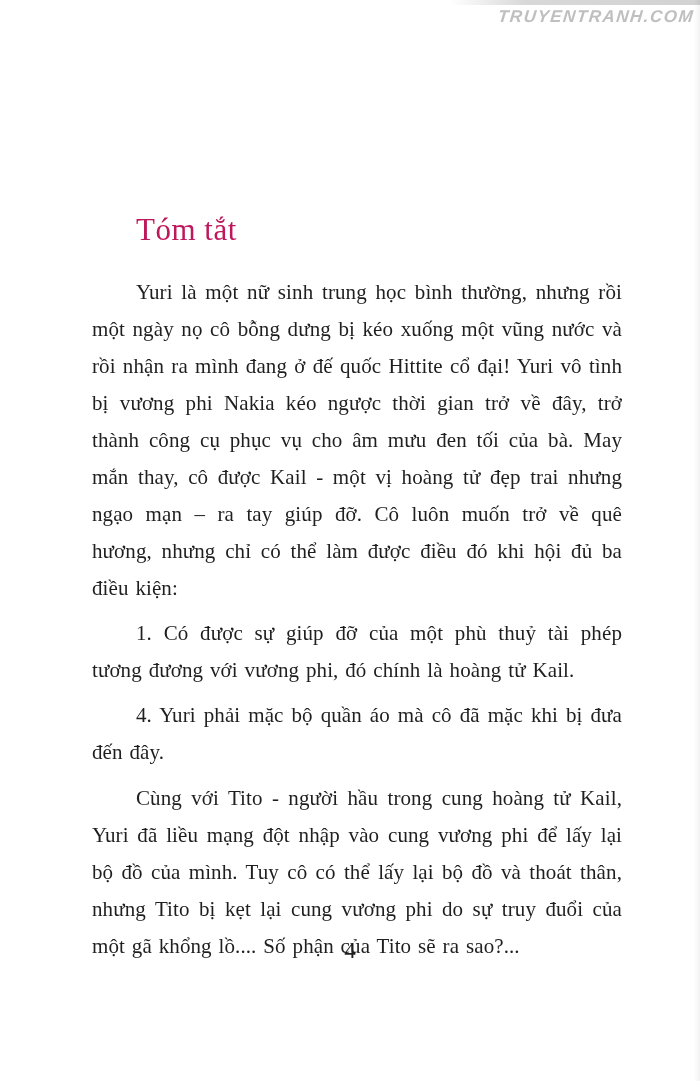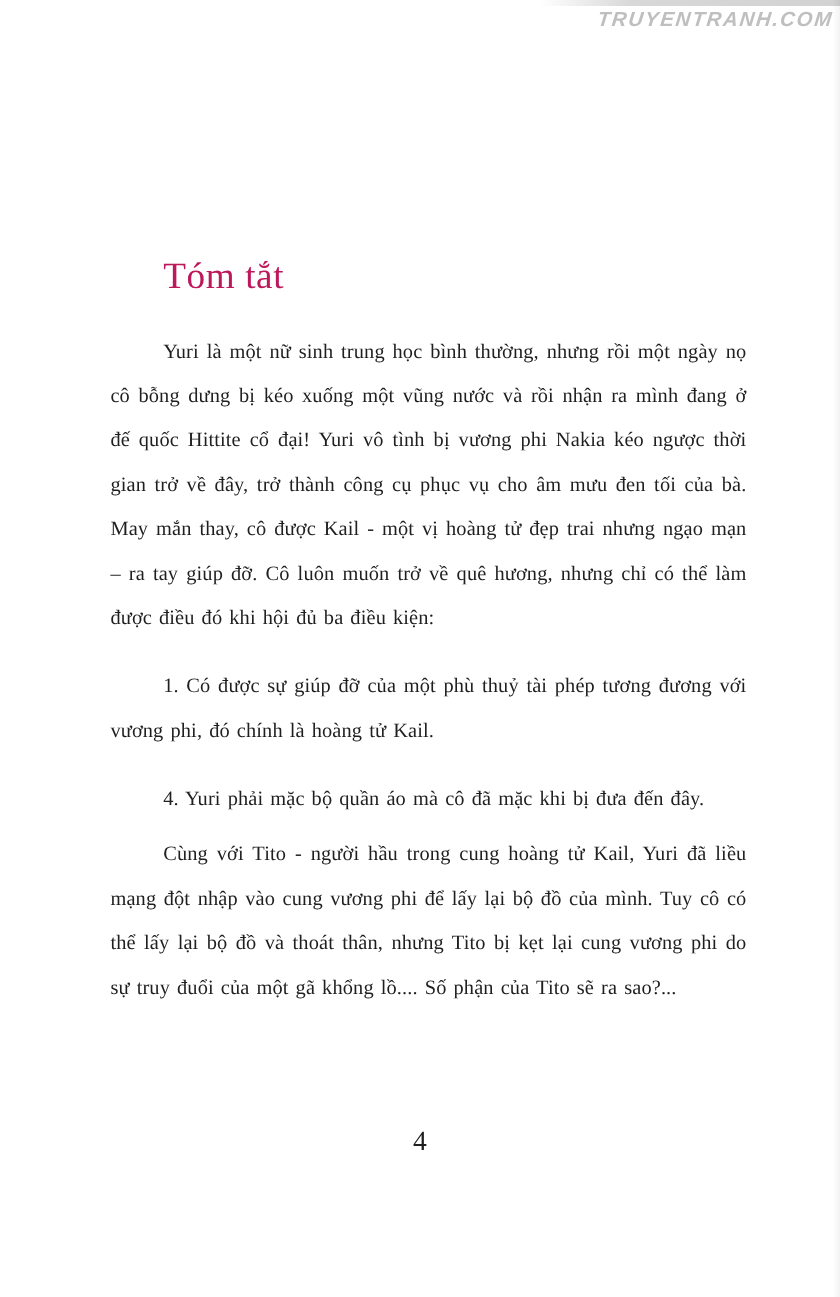--- a/index.html
+++ b/index.html
@@ -55,30 +55,30 @@
   }
   .title {
     margin: 0 0 26px 44px;
     font-size: 31px;
     font-weight: 500;
     letter-spacing: 0.5px;
     color: #be185d;
   }
   .body-text p {
     margin: 0;
-    font-size: 17px;
+    font-size: 21px;
     line-height: 37px;
     text-align: justify;
     text-indent: 44px;
     letter-spacing: 0.1px;
     word-spacing: 1.5px;
     color: #1f1f1f;
   }
   .body-text p.condition {
-    margin-top: 20px;
+    margin-top: 8px;
   }
   .body-text p.closing {
     margin-top: 9px;
   }
   .page-number {
     position: absolute;
     top: 938px;
     left: 0;
     width: 100%;
     text-align: center;

